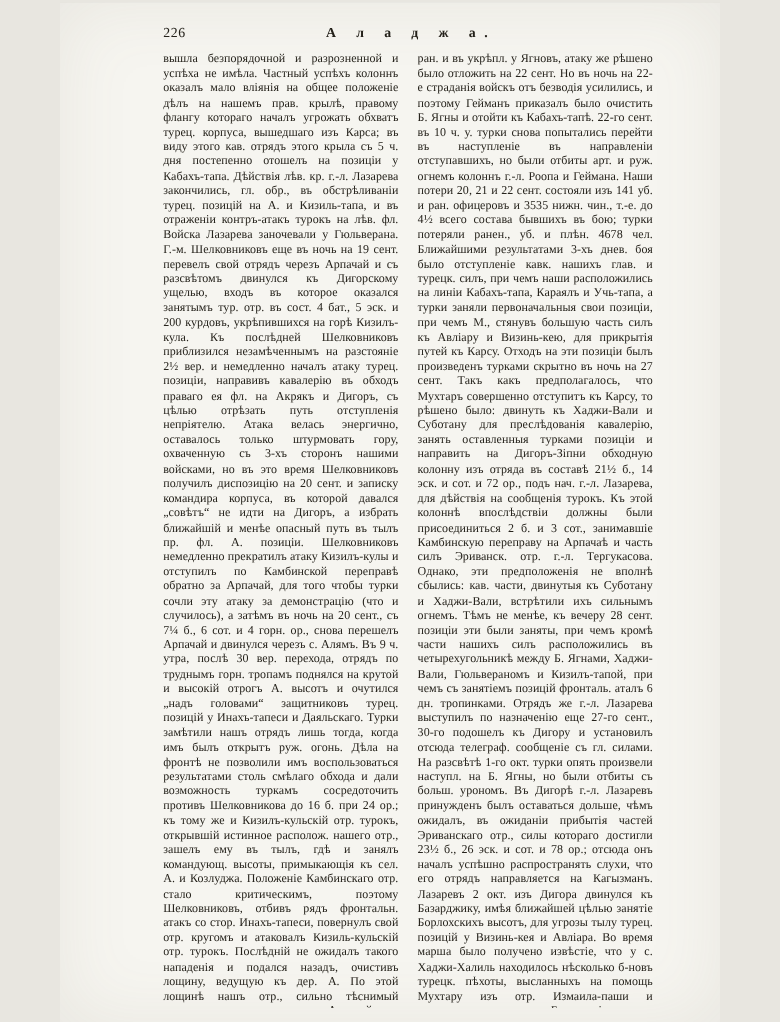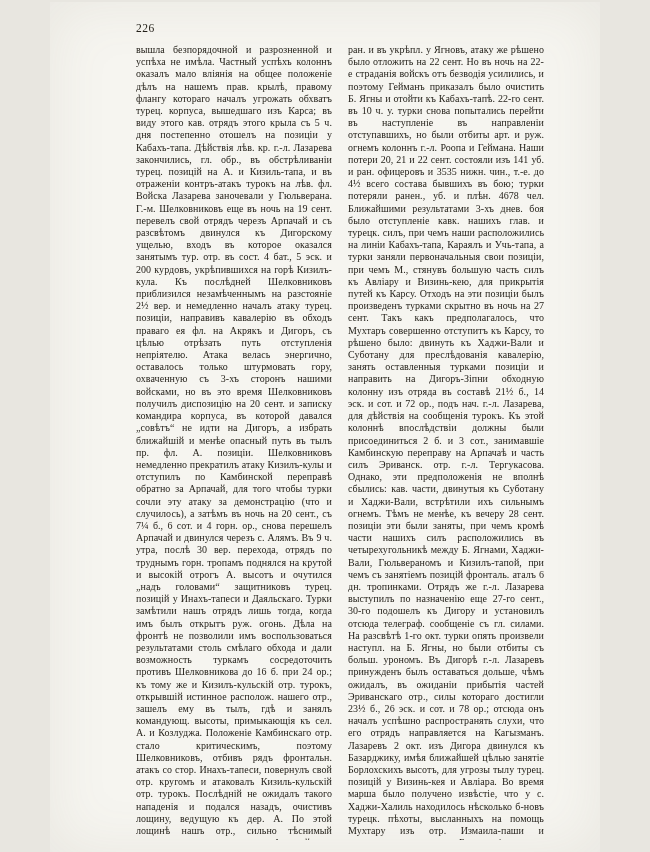--- a/index.html
+++ b/index.html
@@ -62,20 +62,21 @@
     overflow: hidden;
   }
 </style>
 </head>
 <body>
 
 <div class="page">
 
   <div class="page-header">
     <span class="page-number">226</span>
+    <span class="running-title">А л а д ж а.</span>
   </div>
 
   <div class="columns">
     <div class="col">вышла безпорядочной и разрозненной и успѣха не имѣла. Частный успѣхъ колоннъ оказалъ мало вліянія на общее положеніе дѣлъ на нашемъ прав. крылѣ, правому флангу котораго началъ угрожать обхватъ турец. корпуса, вышедшаго изъ Карса; въ виду этого кав. отрядъ этого крыла съ 5 ч. дня постепенно отошелъ на позиціи у Кабахъ-тапа. Дѣйствія лѣв. кр. г.-л. Лазарева закончились, гл. обр., въ обстрѣливаніи турец. позицій на А. и Кизиль-тапа, и въ отраженіи контръ-атакъ турокъ на лѣв. фл. Войска Лазарева заночевали у Гюльверана. Г.-м. Шелковниковъ еще въ ночь на 19 сент. перевелъ свой отрядъ черезъ Арпачай и съ разсвѣтомъ двинулся къ Дигорскому ущелью, входъ въ которое оказался занятымъ тур. отр. въ сост. 4 бат., 5 эск. и 200 курдовъ, укрѣпившихся на горѣ Кизилъ-кула. Къ послѣдней Шелковниковъ приблизился незамѣченнымъ на разстояніе 2½ вер. и немедленно началъ атаку турец. позиціи, направивъ кавалерію въ обходъ праваго ея фл. на Акрякъ и Дигоръ, съ цѣлью отрѣзать путь отступленія непріятелю. Атака велась энергично, оставалось только штурмовать гору, охваченную съ 3-хъ сторонъ нашими войсками, но въ это время Шелковниковъ получилъ диспозицію на 20 сент. и записку командира корпуса, въ которой давался „совѣтъ“ не идти на Дигоръ, а избрать ближайшій и менѣе опасный путь въ тылъ пр. фл. А. позиціи. Шелковниковъ немедленно прекратилъ атаку Кизилъ-кулы и отступилъ по Камбинской переправѣ обратно за Арпачай, для того чтобы турки сочли эту атаку за демонстрацію (что и случилось), а затѣмъ въ ночь на 20 сент., съ 7¼ б., 6 сот. и 4 горн. ор., снова перешелъ Арпачай и двинулся черезъ с. Алямъ. Въ 9 ч. утра, послѣ 30 вер. перехода, отрядъ по труднымъ горн. тропамъ поднялся на крутой и высокій отрогъ А. высотъ и очутился „надъ головами“ защитниковъ турец. позицій у Инахъ-тапеси и Даяльскаго. Турки замѣтили нашъ отрядъ лишь тогда, когда имъ былъ открытъ руж. огонь. Дѣла на фронтѣ не позволили имъ воспользоваться результатами столь смѣлаго обхода и дали возможность туркамъ сосредоточить противъ Шелковникова до 16 б. при 24 ор.; къ тому же и Кизилъ-кульскій отр. турокъ, открывшій истинное располож. нашего отр., зашелъ ему въ тылъ, гдѣ и занялъ командующ. высоты, примыкающія къ сел. А. и Козлуджа. Положеніе Камбинскаго отр. стало критическимъ, поэтому Шелковниковъ, отбивъ рядъ фронтальн. атакъ со стор. Инахъ-тапеси, повернулъ свой отр. кругомъ и атаковалъ Кизиль-кульскій отр. турокъ. Послѣдній не ожидалъ такого нападенія и подался назадъ, очистивъ лощину, ведущую къ дер. А. По этой лощинѣ нашъ отр., сильно тѣснимый противникомъ, вышелъ на Арпачайскую равнину ниже развалинъ г. Ани. День 21-го сент. для частей нашего прав. крыла прошелъ спокойно, на лѣв. же крылѣ турки повели энергичн. атаку со стороны Суботана, но были отбиты. Войска нашего пр. крыла, расположенныя на Базарджикскомъ горн. плато у Бол. Ягновъ и Кабахъ-тапы, сильно страдали отъ жажды; ближайшіе источники воды находились отъ нихъ въ разст. 12—15 вер., а отъ частей г.-л. Роопа въ 6—7 вер.; эти источники могли служить со снабженіи войскъ водою, въ отрядѣ убит. и ран.</div>
     <div class="col">ран. и въ укрѣпл. у Ягновъ, атаку же рѣшено было отложить на 22 сент. Но въ ночь на 22-е страданія войскъ отъ безводія усилились, и поэтому Гейманъ приказалъ было очистить Б. Ягны и отойти къ Кабахъ-тапѣ. 22-го сент. въ 10 ч. у. турки снова попытались перейти въ наступленіе въ направленіи отступавшихъ, но были отбиты арт. и руж. огнемъ колоннъ г.-л. Роопа и Геймана. Наши потери 20, 21 и 22 сент. состояли изъ 141 уб. и ран. офицеровъ и 3535 нижн. чин., т.-е. до 4½ всего состава бывшихъ въ бою; турки потеряли ранен., уб. и плѣн. 4678 чел. Ближайшими результатами 3-хъ днев. боя было отступленіе кавк. нашихъ глав. и турецк. силъ, при чемъ наши расположились на линіи Кабахъ-тапа, Караялъ и Учь-тапа, а турки заняли первоначальныя свои позиціи, при чемъ М., стянувъ большую часть силъ къ Авліару и Визинь-кею, для прикрытія путей къ Карсу. Отходъ на эти позиціи былъ произведенъ турками скрытно въ ночь на 27 сент. Такъ какъ предполагалось, что Мухтаръ совершенно отступитъ къ Карсу, то рѣшено было: двинуть къ Хаджи-Вали и Суботану для преслѣдованія кавалерію, занять оставленныя турками позиціи и направить на Дигоръ-Зіпни обходную колонну изъ отряда въ составѣ 21½ б., 14 эск. и сот. и 72 ор., подъ нач. г.-л. Лазарева, для дѣйствія на сообщенія турокъ. Къ этой колоннѣ впослѣдствіи должны были присоединиться 2 б. и 3 сот., занимавшіе Камбинскую переправу на Арпачаѣ и часть силъ Эриванск. отр. г.-л. Тергукасова. Однако, эти предположенія не вполнѣ сбылись: кав. части, двинутыя къ Суботану и Хаджи-Вали, встрѣтили ихъ сильнымъ огнемъ. Тѣмъ не менѣе, къ вечеру 28 сент. позиціи эти были заняты, при чемъ кромѣ части нашихъ силъ расположились въ четырехугольникѣ между Б. Ягнами, Хаджи-Вали, Гюльвераномъ и Кизилъ-тапой, при чемъ съ занятіемъ позицій фронталь. аталъ 6 дн. тропинками. Отрядъ же г.-л. Лазарева выступилъ по назначенію еще 27-го сент., 30-го подошелъ къ Дигору и установилъ отсюда телеграф. сообщеніе съ гл. силами. На разсвѣтѣ 1-го окт. турки опять произвели наступл. на Б. Ягны, но были отбиты съ больш. урономъ. Въ Дигорѣ г.-л. Лазаревъ принужденъ былъ оставаться дольше, чѣмъ ожидалъ, въ ожиданіи прибытія частей Эриванскаго отр., силы котораго достигли 23½ б., 26 эск. и сот. и 78 ор.; отсюда онъ началъ успѣшно распространять слухи, что его отрядъ направляется на Кагызманъ. Лазаревъ 2 окт. изъ Дигора двинулся къ Базарджику, имѣя ближайшей цѣлью занятіе Борлохскихъ высотъ, для угрозы тылу турец. позицій у Визинь-кея и Авліара. Во время марша было получено извѣстіе, что у с. Хаджи-Халиль находилось нѣсколько б-новъ турецк. пѣхоты, высланныхъ на помощь Мухтару изъ отр. Измаила-паши и направляющихся черезъ Борлохскія выс. къ Визинь-кею. Утромъ 2 окт. Мухтаръ-паша получилъ извѣстіе о появленіи русской кавал. въ окрестн. Базарджика и пѣхот. массъ у Акряка; сознавая всю опасность своего положенія для Борлохскихъ высотъ, Мухтаръ спѣшно выслалъ 9 б. для занятія возвышен. у сел. Шатыръ-оглы и собралъ 6 б. въ укр. Базар-</div>
   </div>
 
 </div>
 
 </body></html>

